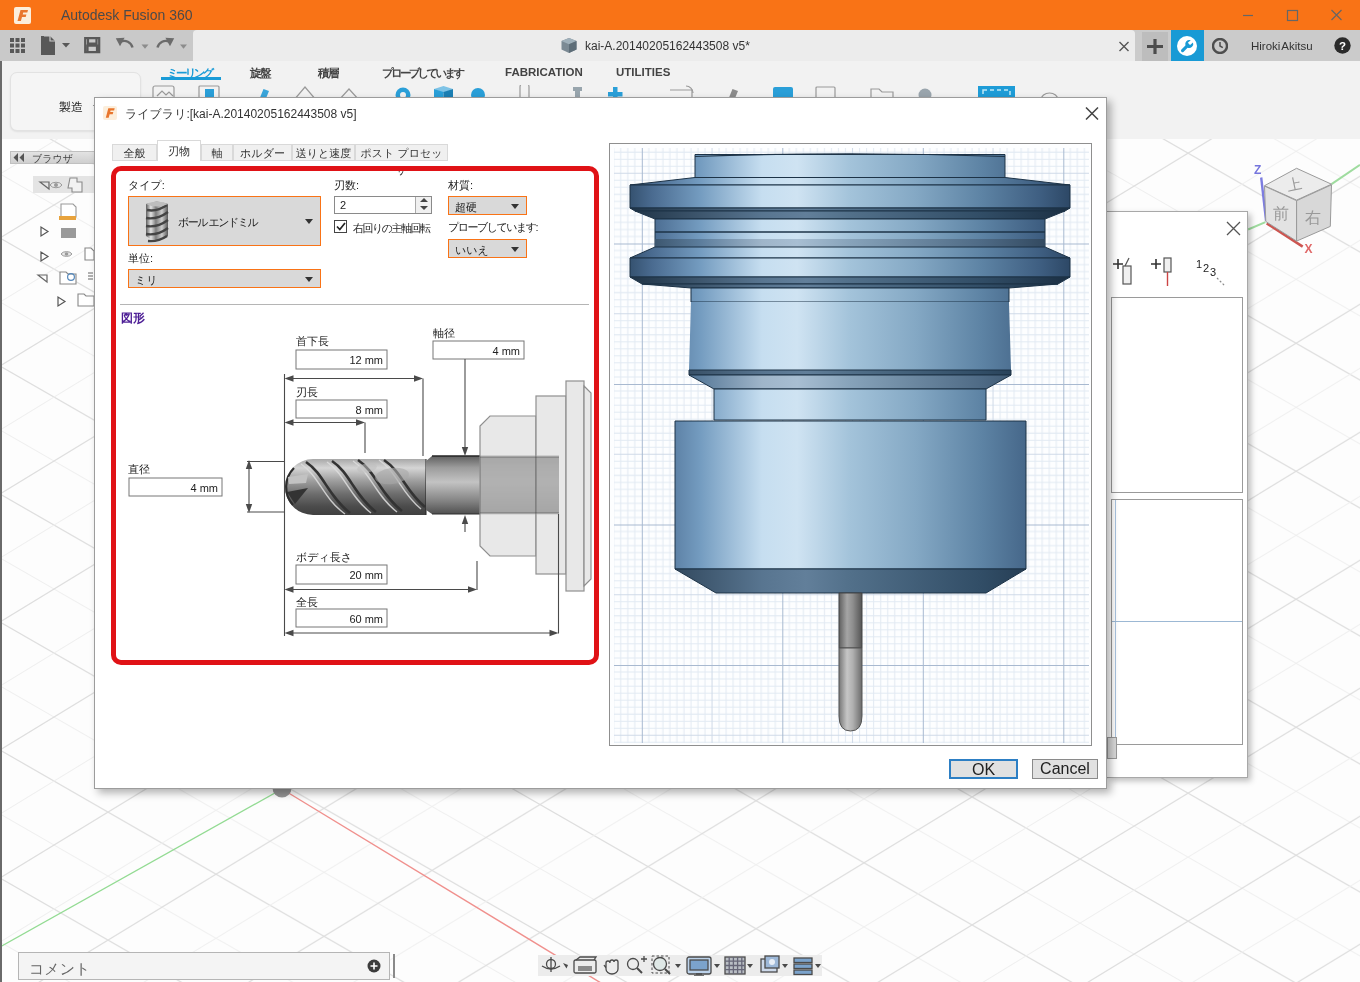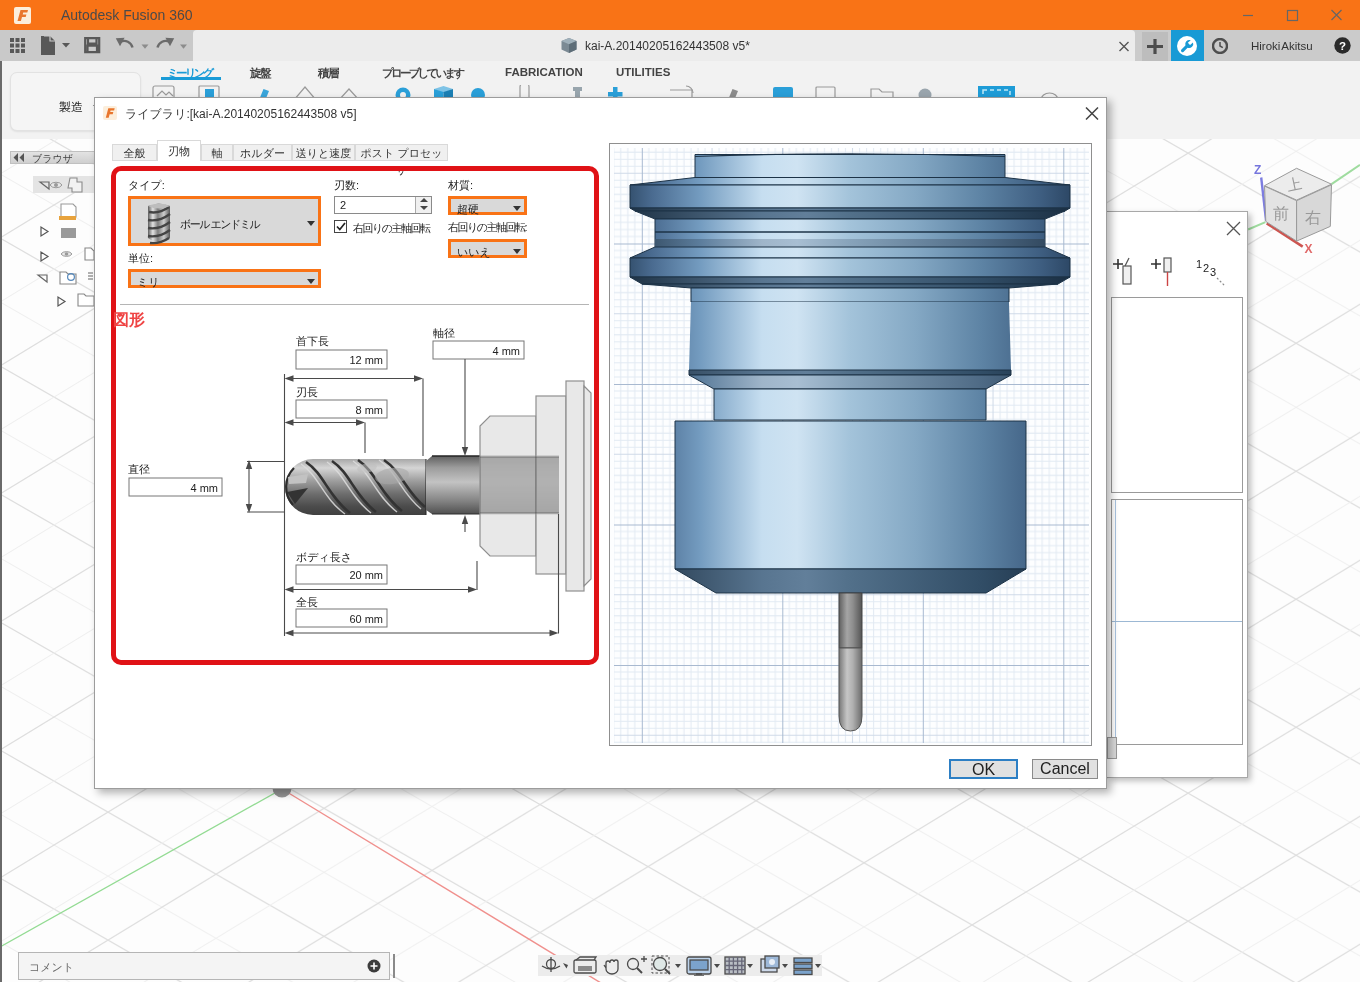--- a/index.html
+++ b/index.html
@@ -28,21 +28,21 @@
 
 #commentbox { left:18px; top:952px; width:372px; height:28px; background:#f4f4f4; border:1px solid #b5b5b5; }
 #navbar { left:538px; top:955px; width:284px; height:21px; background:#ececec; }
 
 #dialog2 { left:1107px; top:211px; width:141px; height:567px; background:#ffffff; border:1px solid #a8a8a8; border-left:none; box-shadow:3px 3px 6px rgba(0,0,0,0.25); }
 
 #dialog { left:94px; top:97px; width:1013px; height:692px; background:#ffffff; border:1px solid #9c9c9c; box-shadow:4px 4px 8px rgba(0,0,0,0.3); }
 .dtab { position:absolute; background:#f0f0f0; border:1px solid #d9d9d9; font-size:11px; color:#333; text-align:center; }
 #redbox { left:16px; top:68px; width:488px; height:499px; border:5px solid #e01216; border-radius:10px; }
 .lbl { position:absolute; font-size:11px; color:#222; }
-.dd { position:absolute; background:#d9d9d9; border:3px solid #f97316; }
+.dd { position:absolute; background:#d9d9d9; border:1px solid #f97316; }
 .ddarrow { position:absolute; width:0; height:0; border-left:4.5px solid transparent; border-right:4.5px solid transparent; border-top:5px solid #333; }
 #panel3d { left:514px; top:45px; width:483px; height:603px; border:1px solid #8f8f8f; background:#fdfefe; overflow:hidden; }
 .btn { position:absolute; background:#e1e1e1; font-size:16px; color:#222; text-align:center; line-height:18px; }
 </style>
 </head>
 <body>
 <div id="stage">
 
   <div class="abs" id="viewport">
     <svg class="abs" style="left:0;top:0" width="1360" height="872" viewBox="0 0 1360 872">
@@ -232,21 +232,21 @@
         <path d="M30 100 h6 l2 2 h8 v10 h-16 z" fill="#fff" stroke="#888" stroke-width="1.1"></path>
         <circle cx="41" cy="105" r="3.4" fill="none" stroke="#5588bb" stroke-width="1.2"></circle>
         <path d="M58 101 h5 M58 104 h5 M58 107 h5" stroke="#666" stroke-width="1.2"></path>
         <path d="M28 125 L28 134 L35 129.5 Z" fill="none" stroke="#555" stroke-width="1.2"></path>
         <path d="M48 122 h6 l2 2 h8 v10 h-16 z" fill="#fff" stroke="#888" stroke-width="1.1"></path>
       </g>
     </svg>
   </div>
 
   <div class="abs" id="commentbox">
-    <div class="abs" style="left:10px;top:7px;font-size:11px;color:#666">コメント</div>
+    <div class="abs" style="left:10px;top:7px;font-size:15px;color:#666">コメント</div>
     <svg class="abs" style="left:348px;top:6px" width="14" height="14" viewBox="0 0 14 14">
       <circle cx="7" cy="7" r="6.5" fill="#3c3c3c"></circle>
       <path d="M7 3.5 V10.5 M3.5 7 H10.5" stroke="#fff" stroke-width="1.6"></path>
     </svg>
   </div>
   <div class="abs" style="left:393px;top:954px;width:2px;height:24px;background:#8a8a8a"></div>
   <div class="abs" id="navbar">
     <svg class="abs" style="left:0;top:0" width="284" height="21" viewBox="0 0 284 21">
       <g fill="none" stroke="#4a4a4a" stroke-width="1.3">
         <circle cx="13" cy="9" r="4.5"></circle>
@@ -398,28 +398,28 @@
           <path d="M1 4.5 L3.8 7.5 L9 1" stroke="#222" stroke-width="1.7" fill="none"></path>
         </svg>
     </div>
     <div class="lbl cjk2" style="left:258px;top:123px">右回りの主軸回転</div>
 
     <div class="lbl" style="left:353px;top:80px">材質:</div>
     <div class="dd" style="left:353px;top:98px;width:79px;height:19px">
       <div class="abs" style="left:6px;top:3px;font-size:11px;color:#222">超硬</div>
       <div class="ddarrow" style="left:62px;top:7px"></div>
     </div>
-    <div class="lbl cjk2" style="left:353px;top:122px">右回りの主軸回転:</div>
+    <div class="lbl cjk2" style="left:353px;top:122px">プローブしています:</div>
     <div class="dd" style="left:353px;top:141px;width:79px;height:19px">
       <div class="abs" style="left:6px;top:3px;font-size:11px;color:#222">いいえ</div>
       <div class="ddarrow" style="left:62px;top:7px"></div>
     </div>
 
     <div class="abs" style="left:25px;top:206px;width:469px;height:1px;background:#b5b5b5"></div>
-    <div class="abs" style="left:18px;top:212px;font-size:16px;font-weight:bold;color:#ef4444">図形</div>
+    <div class="abs" style="left:26px;top:212px;font-size:12px;font-weight:bold;color:#4c1d95">図形</div>
     <svg class="abs" style="left:25px;top:228px" width="473" height="336" viewBox="0 0 473 336" id="diagram">
       <defs>
         <linearGradient id="mg" x1="0" y1="0" x2="0" y2="1">
           <stop offset="0" stop-color="#a8a8a8"></stop>
             <stop offset="0.16" stop-color="#d5d5d5"></stop>
             <stop offset="0.38" stop-color="#a0a0a0"></stop>
             <stop offset="0.62" stop-color="#6e6e6e"></stop>
             <stop offset="0.85" stop-color="#4b4b4b"></stop>
             <stop offset="1" stop-color="#404040"></stop>
         </linearGradient>

